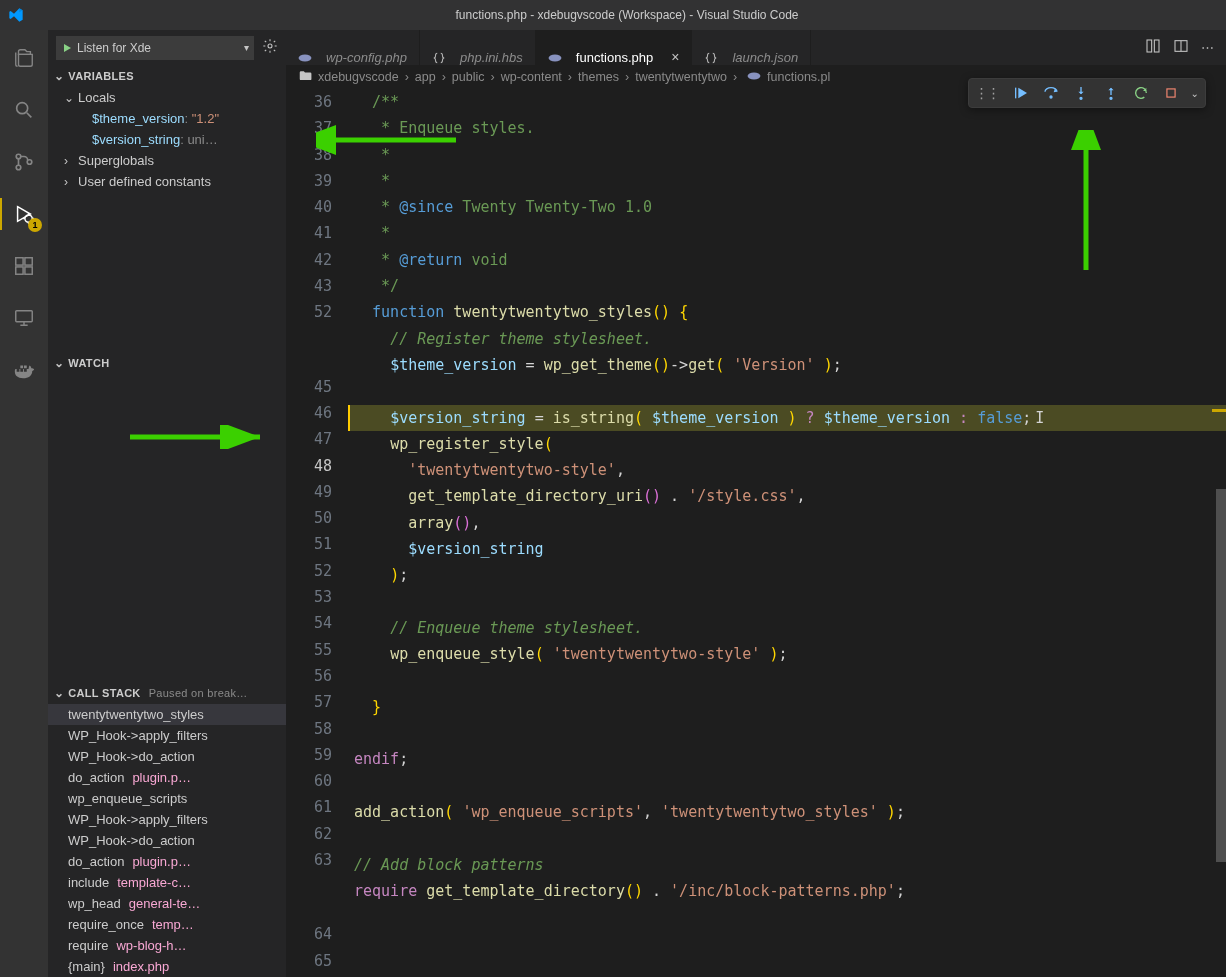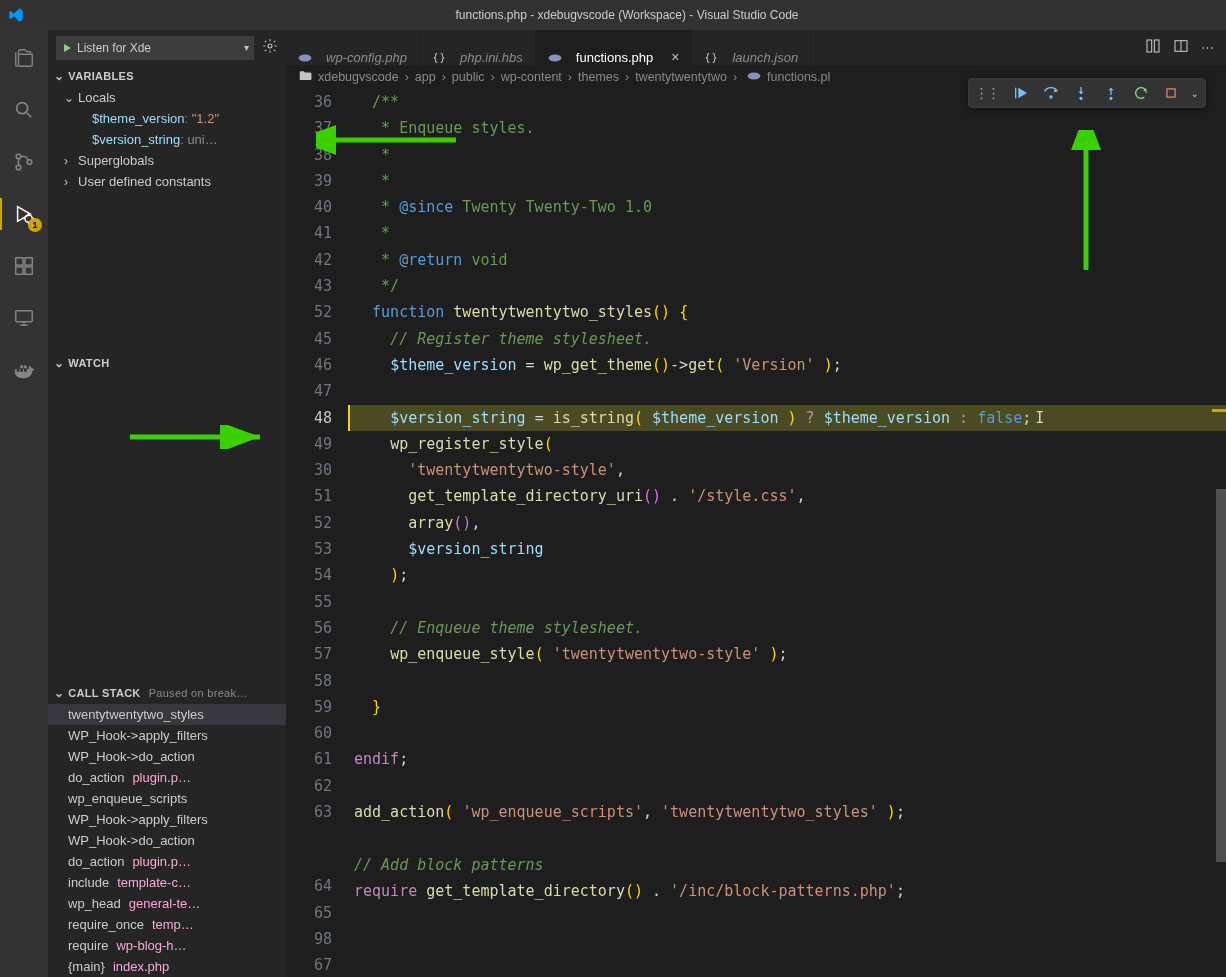--- a/index.html
+++ b/index.html
@@ -594,26 +594,26 @@
       <div class="gutter" id="gutter">
           <div class="ln" style="position: relative;">36</div>
           <div class="ln" style="position: relative;">37</div>
           <div class="ln" style="position: relative;">38</div>
           <div class="ln" style="position: relative;">39</div>
           <div class="ln" style="position: relative;">40</div>
           <div class="ln" style="position: relative;">41</div>
           <div class="ln" style="position: relative;">42</div>
           <div class="ln" style="position: relative;">43</div>
           <div class="ln" style="position: relative;">52</div>
-          <div class="ln" style="position: relative;">45</div>
+          <div class="ln" style="position: relative; margin-top: 48px;">45</div>
           <div class="ln" style="position: relative;">46</div>
           <div class="ln" style="position: relative;">47</div>
           <div class="ln current" style="position: relative;">48</div>
           <div class="ln" style="position: relative;">49</div>
-          <div class="ln" style="position: relative;">30</div>
+          <div class="ln" style="position: relative;">50</div>
           <div class="ln" style="position: relative;">51</div>
           <div class="ln" style="position: relative;">52</div>
           <div class="ln" style="position: relative;">53</div>
           <div class="ln" style="position: relative;">54</div>
           <div class="ln" style="position: relative;">55</div>
           <div class="ln" style="position: relative;">56</div>
           <div class="ln" style="position: relative;">57</div>
           <div class="ln" style="position: relative;">58</div>
           <div class="ln" style="position: relative;">59</div>
           <div class="ln" style="position: relative;">60</div>

